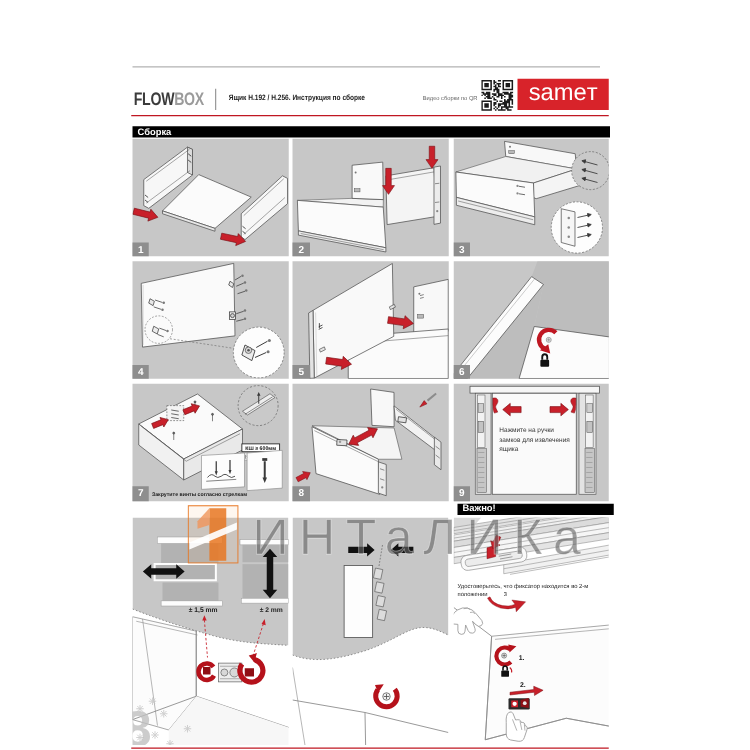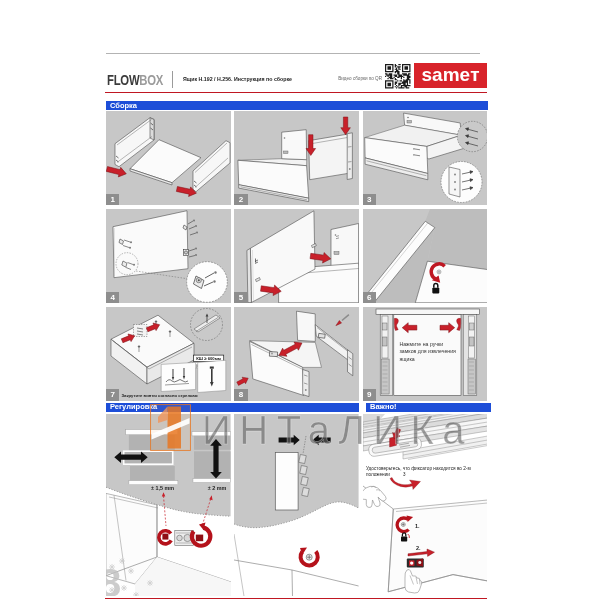--- a/index.html
+++ b/index.html
@@ -1,41 +1,41 @@
 <!DOCTYPE html>
 <html><head>
 <meta charset="utf-8">
 <style>
   html,body{margin:0;padding:0;background:#fff;}
   #page{position:relative;width:600px;height:600px;background:#ffffff;font-family:"Liberation Sans",sans-serif;overflow:hidden;margin-top:36px;}
   .abs{position:absolute;}
   .cell{position:absolute;background:#c7c7c7;}
   .numbox{position:absolute;left:0;bottom:0;width:13.3px;height:11.6px;background:#8e8e8e;color:#fff;font-weight:bold;font-size:8px;line-height:11.6px;text-align:center;}
-  .bar{position:absolute;background:#1d4ed8;color:#fff;font-weight:bold;font-size:7.5px;line-height:9.6px;padding-left:4px;box-sizing:border-box;}
+  .bar{position:absolute;background:#000000;color:#fff;font-weight:bold;font-size:7.5px;line-height:9.6px;padding-left:4px;box-sizing:border-box;}
   svg{position:absolute;left:0;top:0;}
 </style>
 </head>
 <body>
 <div id="page">
 
   <div class="abs" style="left:106px;top:17px;width:374px;height:1px;background:#b3b3b3;"></div>
 
   <div class="abs" style="left:107px;top:36px;font-size:14.5px;font-weight:bold;letter-spacing:-0.3px;color:#3b3b3b;transform:scaleX(0.78);transform-origin:left top;">FLOW<span style="color:#9b9b9b;">BOX</span></div>
 
   <div class="abs" style="left:172px;top:35px;width:1px;height:17px;background:#9b9b9b;"></div>
 
   <div class="abs" style="left:182.5px;top:39px;font-size:6.2px;font-weight:bold;color:#222;transform:scaleX(0.85);transform-origin:left top;">Ящик H.192 / H.256. Инструкция по сборке</div>
 
   <div class="abs" style="left:320px;top:39.5px;width:62px;font-size:4.6px;color:#666;text-align:right;">Видео сборки по QR</div>
 
   <svg class="abs" style="left:385px;top:28px;" width="25.5" height="24.5" viewBox="0 0 27 27" preserveAspectRatio="none">
       <path fill="#1a1a1a" d="M0.0 0.0h1.3v1.3h-1.3zM1.3 0.0h1.3v1.3h-1.3zM2.6 0.0h1.3v1.3h-1.3zM3.9 0.0h1.3v1.3h-1.3zM5.1 0.0h1.3v1.3h-1.3zM6.4 0.0h1.3v1.3h-1.3zM7.7 0.0h1.3v1.3h-1.3zM0.0 1.3h1.3v1.3h-1.3zM7.7 1.3h1.3v1.3h-1.3zM0.0 2.6h1.3v1.3h-1.3zM2.6 2.6h1.3v1.3h-1.3zM3.9 2.6h1.3v1.3h-1.3zM5.1 2.6h1.3v1.3h-1.3zM7.7 2.6h1.3v1.3h-1.3zM0.0 3.9h1.3v1.3h-1.3zM2.6 3.9h1.3v1.3h-1.3zM3.9 3.9h1.3v1.3h-1.3zM5.1 3.9h1.3v1.3h-1.3zM7.7 3.9h1.3v1.3h-1.3zM0.0 5.1h1.3v1.3h-1.3zM2.6 5.1h1.3v1.3h-1.3zM3.9 5.1h1.3v1.3h-1.3zM5.1 5.1h1.3v1.3h-1.3zM7.7 5.1h1.3v1.3h-1.3zM0.0 6.4h1.3v1.3h-1.3zM7.7 6.4h1.3v1.3h-1.3zM0.0 7.7h1.3v1.3h-1.3zM1.3 7.7h1.3v1.3h-1.3zM2.6 7.7h1.3v1.3h-1.3zM3.9 7.7h1.3v1.3h-1.3zM5.1 7.7h1.3v1.3h-1.3zM6.4 7.7h1.3v1.3h-1.3zM7.7 7.7h1.3v1.3h-1.3zM18.0 0.0h1.3v1.3h-1.3zM19.3 0.0h1.3v1.3h-1.3zM20.6 0.0h1.3v1.3h-1.3zM21.9 0.0h1.3v1.3h-1.3zM23.1 0.0h1.3v1.3h-1.3zM24.4 0.0h1.3v1.3h-1.3zM25.7 0.0h1.3v1.3h-1.3zM18.0 1.3h1.3v1.3h-1.3zM25.7 1.3h1.3v1.3h-1.3zM18.0 2.6h1.3v1.3h-1.3zM20.6 2.6h1.3v1.3h-1.3zM21.9 2.6h1.3v1.3h-1.3zM23.1 2.6h1.3v1.3h-1.3zM25.7 2.6h1.3v1.3h-1.3zM18.0 3.9h1.3v1.3h-1.3zM20.6 3.9h1.3v1.3h-1.3zM21.9 3.9h1.3v1.3h-1.3zM23.1 3.9h1.3v1.3h-1.3zM25.7 3.9h1.3v1.3h-1.3zM18.0 5.1h1.3v1.3h-1.3zM20.6 5.1h1.3v1.3h-1.3zM21.9 5.1h1.3v1.3h-1.3zM23.1 5.1h1.3v1.3h-1.3zM25.7 5.1h1.3v1.3h-1.3zM18.0 6.4h1.3v1.3h-1.3zM25.7 6.4h1.3v1.3h-1.3zM18.0 7.7h1.3v1.3h-1.3zM19.3 7.7h1.3v1.3h-1.3zM20.6 7.7h1.3v1.3h-1.3zM21.9 7.7h1.3v1.3h-1.3zM23.1 7.7h1.3v1.3h-1.3zM24.4 7.7h1.3v1.3h-1.3zM25.7 7.7h1.3v1.3h-1.3zM0.0 18.0h1.3v1.3h-1.3zM1.3 18.0h1.3v1.3h-1.3zM2.6 18.0h1.3v1.3h-1.3zM3.9 18.0h1.3v1.3h-1.3zM5.1 18.0h1.3v1.3h-1.3zM6.4 18.0h1.3v1.3h-1.3zM7.7 18.0h1.3v1.3h-1.3zM0.0 19.3h1.3v1.3h-1.3zM7.7 19.3h1.3v1.3h-1.3zM0.0 20.6h1.3v1.3h-1.3zM2.6 20.6h1.3v1.3h-1.3zM3.9 20.6h1.3v1.3h-1.3zM5.1 20.6h1.3v1.3h-1.3zM7.7 20.6h1.3v1.3h-1.3zM0.0 21.9h1.3v1.3h-1.3zM2.6 21.9h1.3v1.3h-1.3zM3.9 21.9h1.3v1.3h-1.3zM5.1 21.9h1.3v1.3h-1.3zM7.7 21.9h1.3v1.3h-1.3zM0.0 23.1h1.3v1.3h-1.3zM2.6 23.1h1.3v1.3h-1.3zM3.9 23.1h1.3v1.3h-1.3zM5.1 23.1h1.3v1.3h-1.3zM7.7 23.1h1.3v1.3h-1.3zM0.0 24.4h1.3v1.3h-1.3zM7.7 24.4h1.3v1.3h-1.3zM0.0 25.7h1.3v1.3h-1.3zM1.3 25.7h1.3v1.3h-1.3zM2.6 25.7h1.3v1.3h-1.3zM3.9 25.7h1.3v1.3h-1.3zM5.1 25.7h1.3v1.3h-1.3zM6.4 25.7h1.3v1.3h-1.3zM7.7 25.7h1.3v1.3h-1.3zM10.3 0.0h1.3v1.3h-1.3zM14.1 0.0h1.3v1.3h-1.3zM15.4 0.0h1.3v1.3h-1.3zM10.3 1.3h1.3v1.3h-1.3zM11.6 1.3h1.3v1.3h-1.3zM10.3 2.6h1.3v1.3h-1.3zM12.9 2.6h1.3v1.3h-1.3zM14.1 2.6h1.3v1.3h-1.3zM15.4 2.6h1.3v1.3h-1.3zM11.6 3.9h1.3v1.3h-1.3zM14.1 3.9h1.3v1.3h-1.3zM10.3 5.1h1.3v1.3h-1.3zM11.6 5.1h1.3v1.3h-1.3zM14.1 5.1h1.3v1.3h-1.3zM15.4 5.1h1.3v1.3h-1.3zM11.6 6.4h1.3v1.3h-1.3zM12.9 6.4h1.3v1.3h-1.3zM10.3 7.7h1.3v1.3h-1.3zM11.6 7.7h1.3v1.3h-1.3zM12.9 7.7h1.3v1.3h-1.3zM14.1 7.7h1.3v1.3h-1.3zM10.3 9.0h1.3v1.3h-1.3zM12.9 9.0h1.3v1.3h-1.3zM14.1 9.0h1.3v1.3h-1.3zM0.0 10.3h1.3v1.3h-1.3zM1.3 10.3h1.3v1.3h-1.3zM3.9 10.3h1.3v1.3h-1.3zM5.1 10.3h1.3v1.3h-1.3zM6.4 10.3h1.3v1.3h-1.3zM12.9 10.3h1.3v1.3h-1.3zM14.1 10.3h1.3v1.3h-1.3zM18.0 10.3h1.3v1.3h-1.3zM19.3 10.3h1.3v1.3h-1.3zM20.6 10.3h1.3v1.3h-1.3zM21.9 10.3h1.3v1.3h-1.3zM24.4 10.3h1.3v1.3h-1.3zM25.7 10.3h1.3v1.3h-1.3zM1.3 11.6h1.3v1.3h-1.3zM2.6 11.6h1.3v1.3h-1.3zM3.9 11.6h1.3v1.3h-1.3zM5.1 11.6h1.3v1.3h-1.3zM6.4 11.6h1.3v1.3h-1.3zM9.0 11.6h1.3v1.3h-1.3zM10.3 11.6h1.3v1.3h-1.3zM11.6 11.6h1.3v1.3h-1.3zM14.1 11.6h1.3v1.3h-1.3zM15.4 11.6h1.3v1.3h-1.3zM16.7 11.6h1.3v1.3h-1.3zM19.3 11.6h1.3v1.3h-1.3zM20.6 11.6h1.3v1.3h-1.3zM21.9 11.6h1.3v1.3h-1.3zM23.1 11.6h1.3v1.3h-1.3zM24.4 11.6h1.3v1.3h-1.3zM0.0 12.9h1.3v1.3h-1.3zM2.6 12.9h1.3v1.3h-1.3zM5.1 12.9h1.3v1.3h-1.3zM6.4 12.9h1.3v1.3h-1.3zM10.3 12.9h1.3v1.3h-1.3zM11.6 12.9h1.3v1.3h-1.3zM14.1 12.9h1.3v1.3h-1.3zM15.4 12.9h1.3v1.3h-1.3zM16.7 12.9h1.3v1.3h-1.3zM18.0 12.9h1.3v1.3h-1.3zM23.1 12.9h1.3v1.3h-1.3zM24.4 12.9h1.3v1.3h-1.3zM25.7 12.9h1.3v1.3h-1.3zM3.9 14.1h1.3v1.3h-1.3zM5.1 14.1h1.3v1.3h-1.3zM6.4 14.1h1.3v1.3h-1.3zM9.0 14.1h1.3v1.3h-1.3zM12.9 14.1h1.3v1.3h-1.3zM14.1 14.1h1.3v1.3h-1.3zM16.7 14.1h1.3v1.3h-1.3zM19.3 14.1h1.3v1.3h-1.3zM23.1 14.1h1.3v1.3h-1.3zM24.4 14.1h1.3v1.3h-1.3zM25.7 14.1h1.3v1.3h-1.3zM2.6 15.4h1.3v1.3h-1.3zM5.1 15.4h1.3v1.3h-1.3zM6.4 15.4h1.3v1.3h-1.3zM7.7 15.4h1.3v1.3h-1.3zM10.3 15.4h1.3v1.3h-1.3zM16.7 15.4h1.3v1.3h-1.3zM23.1 15.4h1.3v1.3h-1.3zM24.4 15.4h1.3v1.3h-1.3zM10.3 16.7h1.3v1.3h-1.3zM11.6 16.7h1.3v1.3h-1.3zM19.3 16.7h1.3v1.3h-1.3zM21.9 16.7h1.3v1.3h-1.3zM23.1 16.7h1.3v1.3h-1.3zM24.4 16.7h1.3v1.3h-1.3zM25.7 16.7h1.3v1.3h-1.3zM12.9 18.0h1.3v1.3h-1.3zM15.4 18.0h1.3v1.3h-1.3zM16.7 18.0h1.3v1.3h-1.3zM19.3 18.0h1.3v1.3h-1.3zM20.6 18.0h1.3v1.3h-1.3zM21.9 18.0h1.3v1.3h-1.3zM23.1 18.0h1.3v1.3h-1.3zM25.7 18.0h1.3v1.3h-1.3zM10.3 19.3h1.3v1.3h-1.3zM11.6 19.3h1.3v1.3h-1.3zM18.0 19.3h1.3v1.3h-1.3zM19.3 19.3h1.3v1.3h-1.3zM20.6 19.3h1.3v1.3h-1.3zM21.9 19.3h1.3v1.3h-1.3zM23.1 19.3h1.3v1.3h-1.3zM25.7 19.3h1.3v1.3h-1.3zM10.3 20.6h1.3v1.3h-1.3zM11.6 20.6h1.3v1.3h-1.3zM14.1 20.6h1.3v1.3h-1.3zM15.4 20.6h1.3v1.3h-1.3zM16.7 20.6h1.3v1.3h-1.3zM18.0 20.6h1.3v1.3h-1.3zM19.3 20.6h1.3v1.3h-1.3zM20.6 20.6h1.3v1.3h-1.3zM23.1 20.6h1.3v1.3h-1.3zM25.7 20.6h1.3v1.3h-1.3zM10.3 21.9h1.3v1.3h-1.3zM14.1 21.9h1.3v1.3h-1.3zM15.4 21.9h1.3v1.3h-1.3zM19.3 21.9h1.3v1.3h-1.3zM20.6 21.9h1.3v1.3h-1.3zM23.1 21.9h1.3v1.3h-1.3zM11.6 23.1h1.3v1.3h-1.3zM14.1 23.1h1.3v1.3h-1.3zM16.7 23.1h1.3v1.3h-1.3zM18.0 23.1h1.3v1.3h-1.3zM19.3 23.1h1.3v1.3h-1.3zM20.6 23.1h1.3v1.3h-1.3zM21.9 23.1h1.3v1.3h-1.3zM23.1 23.1h1.3v1.3h-1.3zM24.4 23.1h1.3v1.3h-1.3zM25.7 23.1h1.3v1.3h-1.3zM10.3 24.4h1.3v1.3h-1.3zM12.9 24.4h1.3v1.3h-1.3zM16.7 24.4h1.3v1.3h-1.3zM20.6 24.4h1.3v1.3h-1.3zM21.9 24.4h1.3v1.3h-1.3zM11.6 25.7h1.3v1.3h-1.3zM14.1 25.7h1.3v1.3h-1.3zM15.4 25.7h1.3v1.3h-1.3zM16.7 25.7h1.3v1.3h-1.3zM18.0 25.7h1.3v1.3h-1.3zM19.3 25.7h1.3v1.3h-1.3zM21.9 25.7h1.3v1.3h-1.3zM23.1 25.7h1.3v1.3h-1.3zM24.4 25.7h1.3v1.3h-1.3z"></path>
     </svg>
 
-  <div class="abs" style="left:414px;top:27px;width:73px;height:25px;background:#d8232a;color:#fff;text-align:center;font-size:19px;font-weight:bold;line-height:23.5px;letter-spacing:0px;">sameт</div>
+  <div class="abs" style="left:414px;top:27px;width:73px;height:25px;background:#d8232a;color:#fff;text-align:center;font-size:19px;font-weight:normal;line-height:23.5px;letter-spacing:0px;">sameт</div>
 
   <div class="abs" style="left:105px;top:56px;width:382px;height:1.4px;background:#c01722;"></div>
 
   <div class="bar" style="left:106px;top:64.5px;width:381.5px;height:9.6px;">Сборка</div>
 
   <div class="cell" id="cell1" style="left:106px;top:75.3px;width:124.6px;height:94.2px;">
     <svg width="124.6" height="94.2" viewBox="0 0 124.6 94.2">
 
       <g stroke="#4f4f4f" stroke-width="0.6" fill="#f7f7f7">
         <polygon points="9,32.7 44,6.7 48,8.5 48,29 13,55.7 9,53.5"></polygon>
@@ -454,21 +454,20 @@
 
       <polygon points="77,18.3 85.7,18.3 85.7,15.7 91.7,20.7 85.7,25.7 85.7,23.1 77,23.1" fill="#c8202a" stroke="#7c1016" stroke-width="0.5"></polygon>
 
       <text x="36.5" y="39" font-family="Liberation Sans, sans-serif" font-size="5.2" fill="#333">Нажмите на ручки</text>
       <text x="36.5" y="46.5" font-family="Liberation Sans, sans-serif" font-size="5.2" fill="#333">замков для извлечения</text>
       <text x="36.5" y="54" font-family="Liberation Sans, sans-serif" font-size="5.2" fill="#333">ящика</text>
     </svg>
     <div class="numbox">9</div>
   </div>
 
-  <div class="bar" style="left:106px;top:367.1px;width:252.9px;height:8.8px;line-height:8.8px;">Регулировка</div>
 
   <div class="bar" style="left:366px;top:367.1px;width:124.8px;height:8.8px;line-height:8.8px;">Важно!</div>
 
   <div class="abs" id="cellA" style="left:106px;top:378.3px;width:124.6px;height:182.2px;background:#fff;">
     <svg width="124.6" height="182.2" viewBox="0 0 124.6 182.2">
 
       <g stroke="#8a8a8a" stroke-width="0.7" fill="none">
         <polygon points="0,79.4 51,90.9 51,143 29,170 0,161.7" fill="#fcfcfc" stroke-width="0.6"></polygon>
         <line x1="8" y1="81.2" x2="20" y2="166.5" stroke-width="0.5"></line>
         <line x1="51" y1="90.9" x2="51" y2="143"></line>

